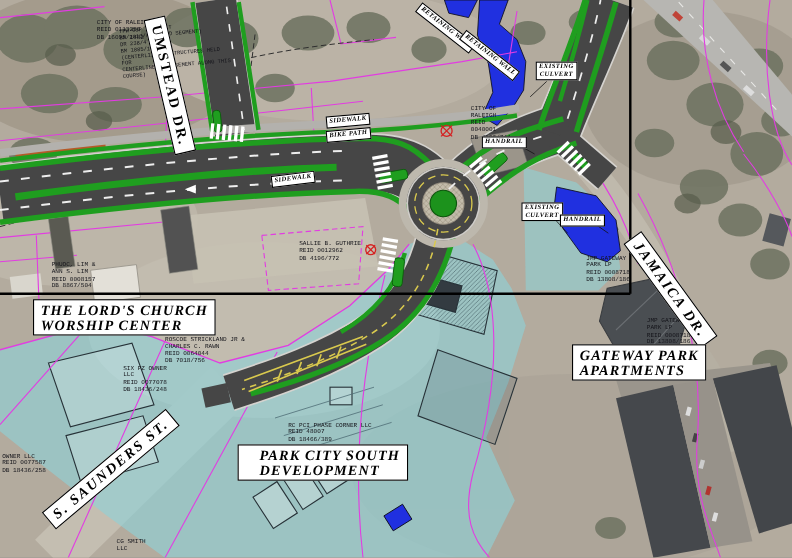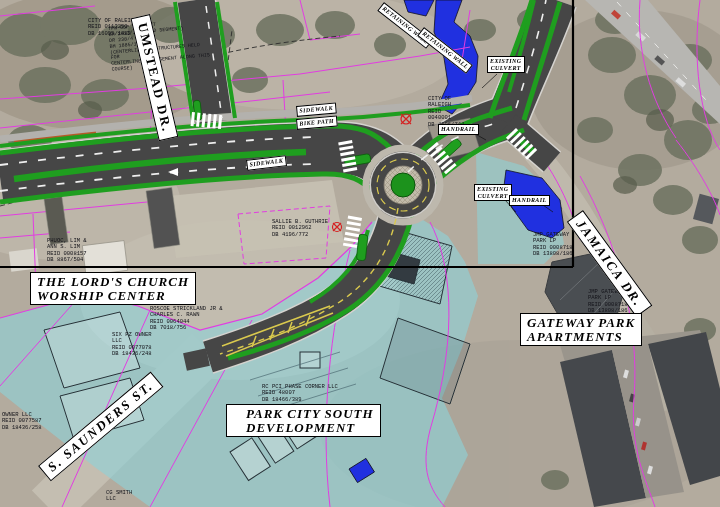--- a/index.html
+++ b/index.html
@@ -296,21 +296,21 @@
 </svg>
 
 <div class="lbl street rot" style="left:150px;top:14px;transform:rotate(77deg);">UMSTEAD  DR.</div>
 <div class="lbl street rot" style="left:583px;top:210px;transform:rotate(54deg);font-style:italic;">JAMAICA  DR.</div>
 <div class="lbl street rot" style="left:38px;top:466px;transform:rotate(-40deg);font-style:italic;">S. SAUNDERS  ST.</div>
 
 <div class="lbl place" style="left:520px;top:313px;">GATEWAY PARK
 APARTMENTS</div>
 <div class="lbl place" style="left:30px;top:272px;">THE LORD'S CHURCH
 WORSHIP CENTER</div>
-<div class="lbl place" style="left:226px;top:404px;padding-left:19px;">PARK CITY SOUTH
+<div class="lbl place" style="left:216px;top:404px;padding-left:19px;">PARK CITY SOUTH
 DEVELOPMENT</div>
 
 <div class="lbl tiny" style="left:487px;top:56px;">EXISTING
 CULVERT</div>
 <div class="lbl tiny" style="left:474px;top:184px;">EXISTING
 CULVERT</div>
 <div class="lbl tiny" style="left:438px;top:124px;">HANDRAIL</div>
 <div class="lbl tiny" style="left:509px;top:195px;">HANDRAIL</div>
 <div class="lbl tiny rot" style="left:384px;top:2px;transform:rotate(38deg);white-space:nowrap;">RETAINING WALL</div>
 <div class="lbl tiny rot" style="left:424px;top:27px;transform:rotate(38deg);white-space:nowrap;">RETAINING WALL</div>

